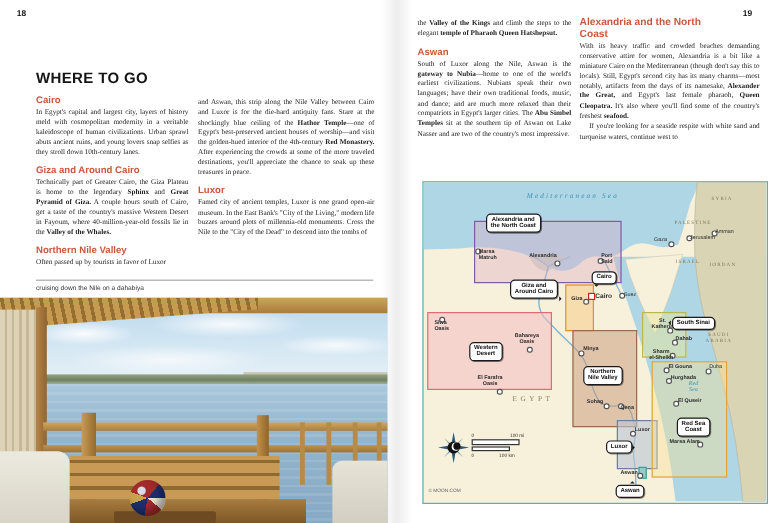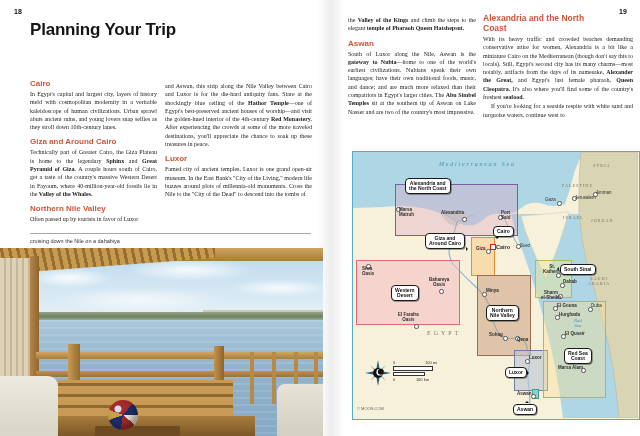--- a/index.html
+++ b/index.html
@@ -95,21 +95,21 @@
   .credit{position:absolute;left:4px;top:254px;font-size:4px;color:#666;z-index:3;}
   .compass{position:absolute;left:12px;top:208px;z-index:3;}
 </style>
 </head>
 <body>
 
 <div id="stage">
   <div class="gutter"></div>
 
   <div class="pagenum" style="left:14px;top:8px;">18</div>
-  <div class="booktitle">Planning Your Trip</div>
+  <div class="wheretogo">WHERE TO GO</div>
 
   <div class="col" style="left:30px;top:79px;width:127px;">
     <div class="shead first">Cairo</div>
     <p><span>In Egypt's capital and largest city, layers of history meld with cosmopolitan modernity in a veritable kaleidoscope of human civilizations. Urban sprawl abuts ancient ruins, and young lovers snap selfies as they stroll down 10th-century lanes.</span></p>
     <div class="shead">Giza and Around Cairo</div>
     <p><span>Technically part of Greater Cairo, the Giza Plateau is home to the legendary </span><span class="b">Sphinx</span><span> and </span><span class="b">Great Pyramid of Giza.</span><span> A couple hours south of Cairo, get a taste of the country's massive Western Desert in Fayoum, where 40-million-year-old fossils lie in the </span><span class="b">Valley of the Whales.</span></p>
     <div class="shead">Northern Nile Valley</div>
     <p><span>Often passed up by tourists in favor of Luxor</span></p>
   </div>
 

